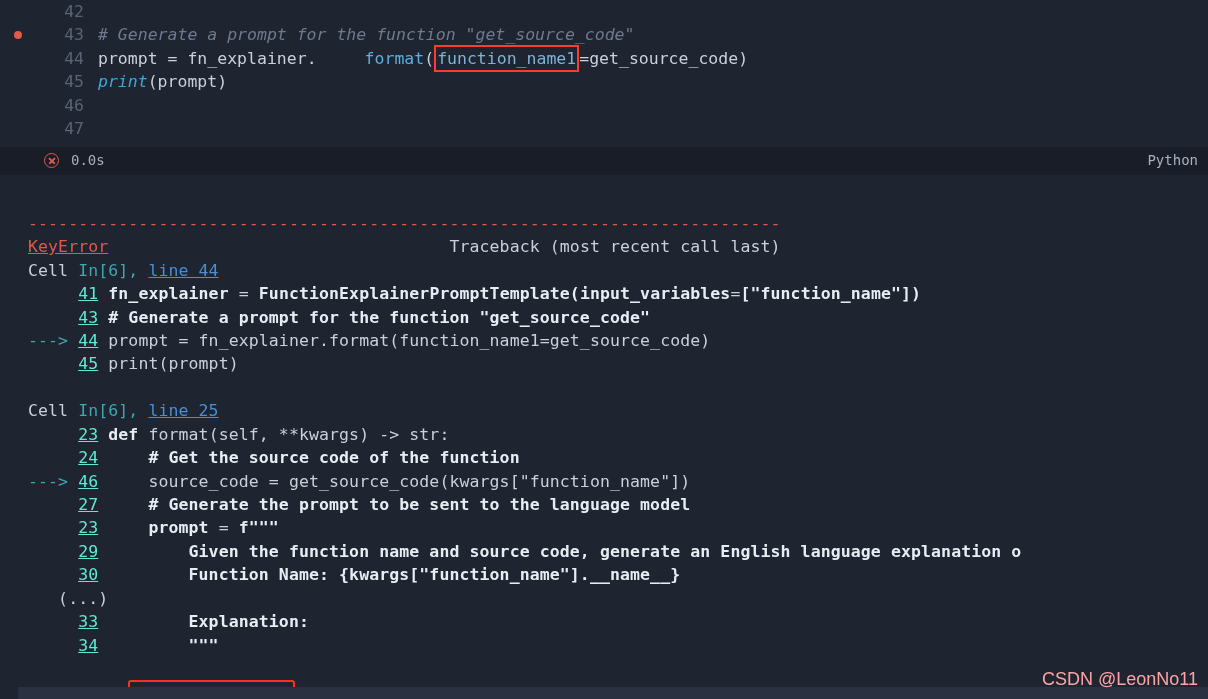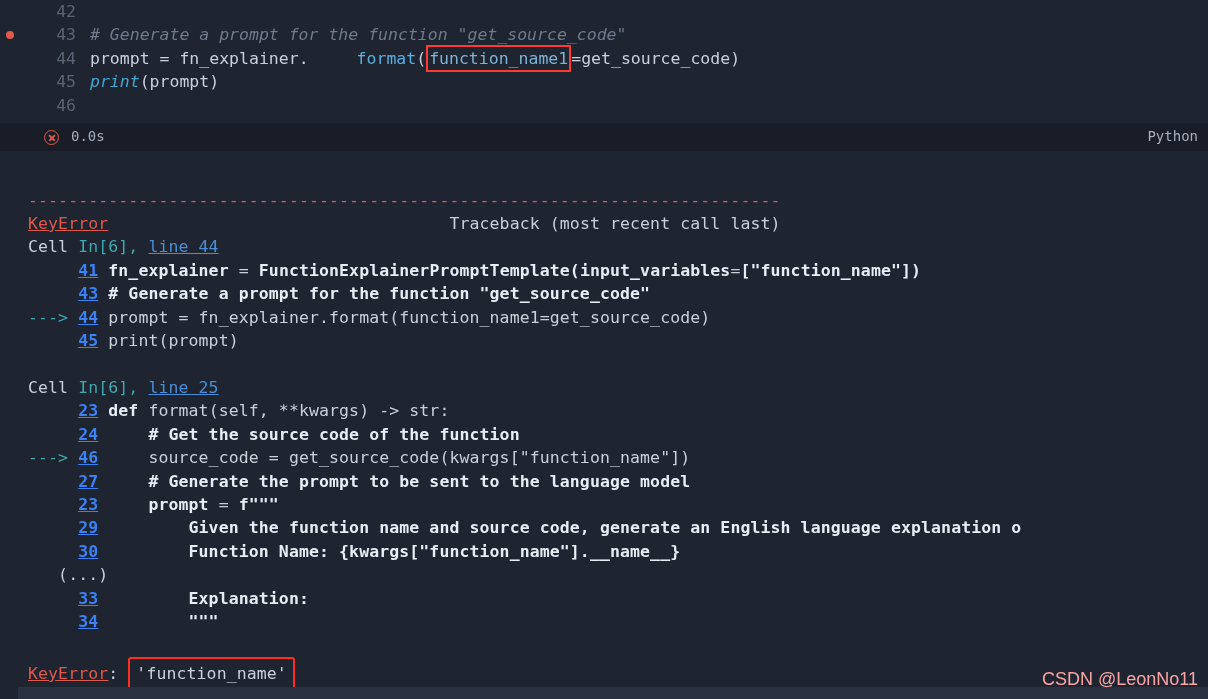--- a/index.html
+++ b/index.html
@@ -8,21 +8,21 @@
     height: 699px;
     overflow: hidden;
     background: #1e2430;
     font-family: "Menlo", "Consolas", "DejaVu Sans Mono", monospace;
     font-size: 16.5px;
     line-height: 1.42;
     color: #c9d1d9;
     font-weight: 500;
   }
   .editor-area { position: relative; }
-  .row { display: flex; align-items: center; }
+  .row { display: flex; align-items: center; padding-left: 8px; }
   .gutter {
     width: 90px;
     display: flex;
     justify-content: flex-end;
     align-items: center;
     padding-right: 14px;
     color: #5a6475;
   }
   .breakpoint-dot {
     width: 8px; height: 8px; border-radius: 50%;
@@ -75,21 +75,21 @@
     padding: 14px 0 0 28px;
     white-space: pre;
     letter-spacing: 0.1px;
   }
   .tb-sep   { color: #e05a4b; }
   .tb-err   { color: #e05a4b; text-decoration: underline; }
   .tb-text  { color: #c9d1d9; }
   .tb-cell  { color: #3fa7b0; }
   .tb-link  { color: #4a8fd6; text-decoration: underline; }
   .tb-bold  { color: #e6edf3; font-weight: 600; }
-  .tb-ln    { color: #3b82f6; text-decoration: underline; font-weight: 700; }
+  .tb-ln    { color: #5eead4; text-decoration: underline; font-weight: 400; }
   .watermark {
     position: absolute;
     right: 10px;
     bottom: 6px;
     color: #fca5a5;
     font-size: 18px;
     font-family: sans-serif;
     font-weight: 400;
   }
   .bottom-bar {
@@ -133,20 +133,26 @@
         <span>45</span>
       </div>
     <div class="code-line"><span class="c-print">print</span><span class="c-op">(</span><span class="c-var">prompt</span><span class="c-op">)</span></div>
   </div>
   <div class="row">
     <div class="gutter">
         <span>46</span>
       </div>
     <div class="code-line"></div>
   </div>
+  <div class="row">
+    <div class="gutter">
+        <span>47</span>
+      </div>
+    <div class="code-line"></div>
+  </div>
 </div>
 
 <div class="exec-bar">
   <div class="exec-left">
     <span class="x-icon"></span>
     <span>0.0s</span>
   </div>
   <span>Python</span>
 </div>
 

